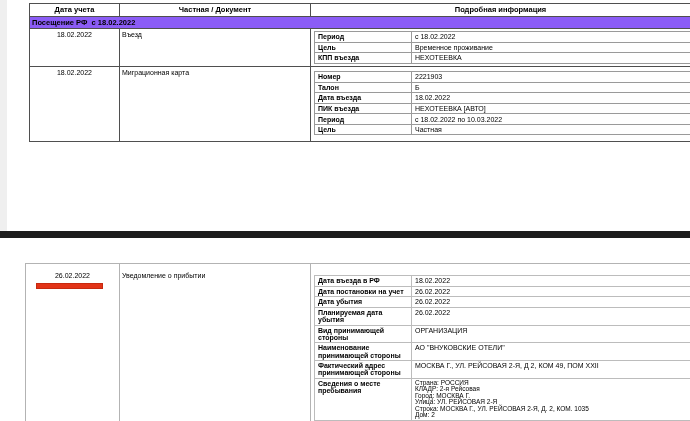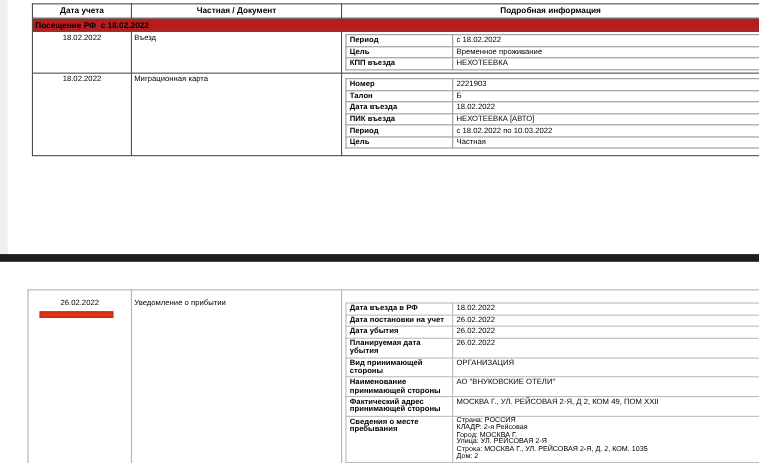--- a/index.html
+++ b/index.html
@@ -10,21 +10,21 @@
   }
   .left-strip{position:absolute;left:0;top:0;width:7px;height:231px;background:#efefef;}
 
   
   table{border-collapse:collapse;table-layout:fixed;}
   .top-table{position:absolute;left:29px;top:3px;width:661px;border-radius:18px;}
   .top-table th,.top-table td{border:1px solid #4f4f4f;padding:0;vertical-align:top;}
   .top-table th:last-child,.top-table td:last-child{border-right:none;}
   .top-table th{height:10px;font-size:7.5px;font-weight:bold;text-align:center;padding:1px 0;}
   .top-table .group td{
-    height:9px;background:#b91c1c;font-size:7.5px;font-weight:bold;
+    height:9px;background:#8b5cf6;font-size:7.5px;font-weight:bold;
     padding:1px 2px;white-space:pre-wrap;
   }
   .top-table tr.r0 td{height:33px;}
   .top-table tr.r1 td{height:70px;}
   .date-cell{font-size:7px;text-align:center;padding-top:2px !important;}
   .event-cell{font-size:7px;padding:2px 2px !important;}
   .details-cell{padding:2px 0 0 3px !important;}
   .top-table tr.r1 .details-cell{padding-top:4px !important;}
 
   .bottom-table{position:absolute;left:25px;top:263px;width:665px;height:155px;}

